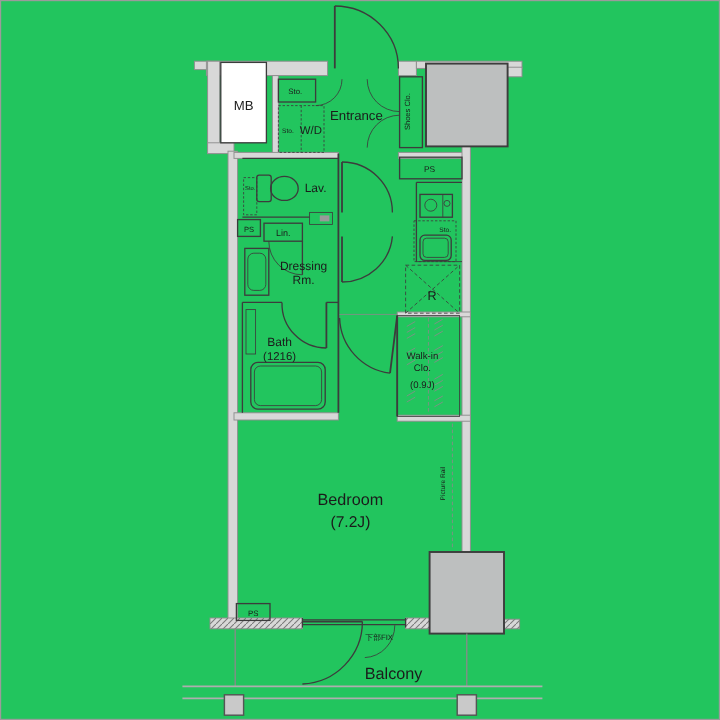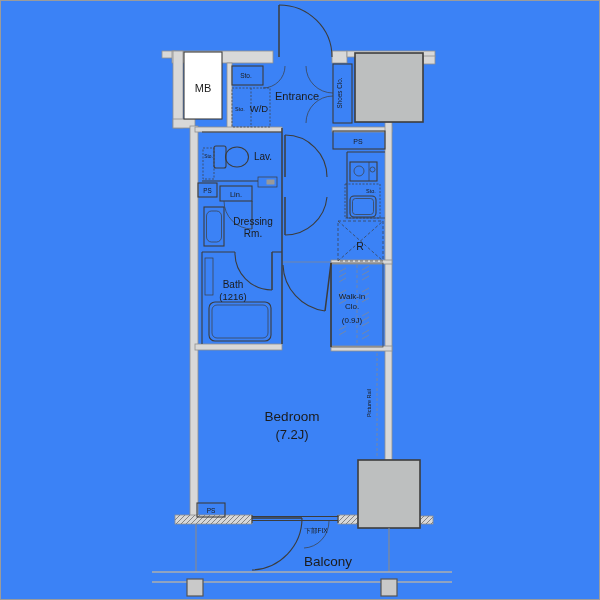--- a/index.html
+++ b/index.html
@@ -1,16 +1,16 @@
 <!DOCTYPE html>
 <html style="--wall-fill: #d8d8d8; --wall-stroke: #8f8f8f; --shaft-fill: #bdbfbf; --shaft-stroke: #3d3d3d; --line-dark: #3c3c3c; --line-light: #8a8a8a;"><head>
 <meta charset="utf-8">
 <style>
   html,body { margin:0; padding:0; background:#fff; }
-  .stage { width:600px; height:600px; position:relative; background:#3b82f6; }
+  .stage { width:600px; height:600px; position:relative; background:#22c55e; }
   svg { display:block; }
   text {
     font-family: "Liberation Sans", "DejaVu Sans", sans-serif;
     fill:#1b1b1b;
   }
   .wall   { fill: var(--wall-fill); stroke: var(--wall-stroke); stroke-width:0.8; }
   .shaft  { fill: var(--shaft-fill); stroke: var(--shaft-stroke); stroke-width:1.6; }
   .room   { fill:#fff; stroke: var(--line-dark); stroke-width:1.1; }
   .ln     { fill:none; stroke: var(--line-dark); stroke-width:1.1; }
   .ln2    { fill:none; stroke: var(--line-dark); stroke-width:1.5; }

